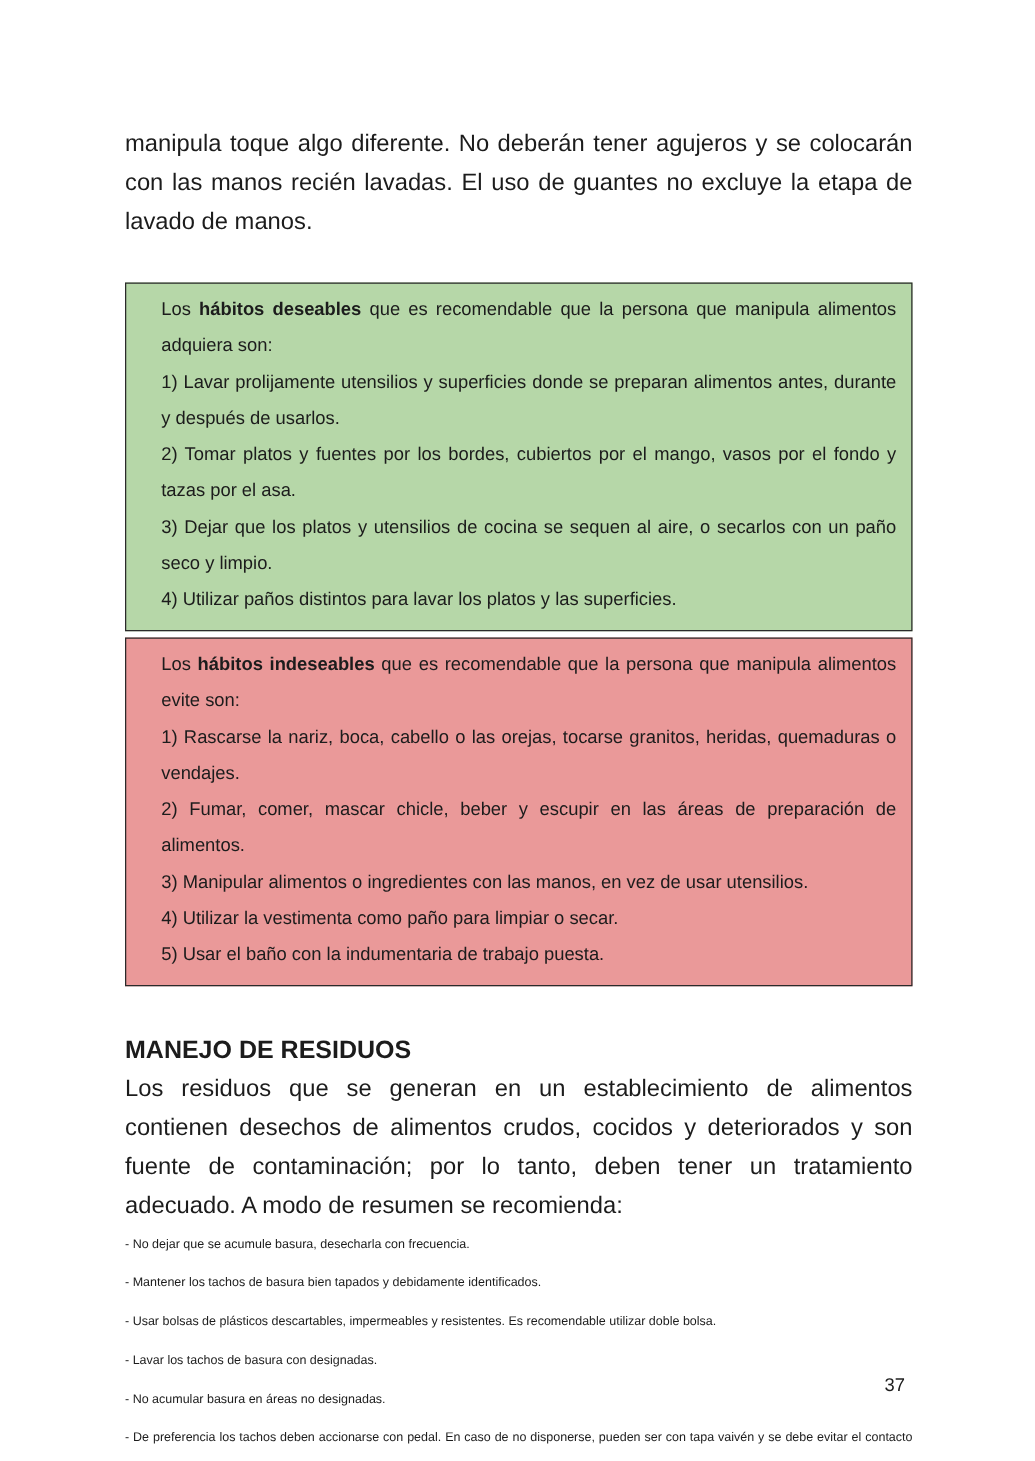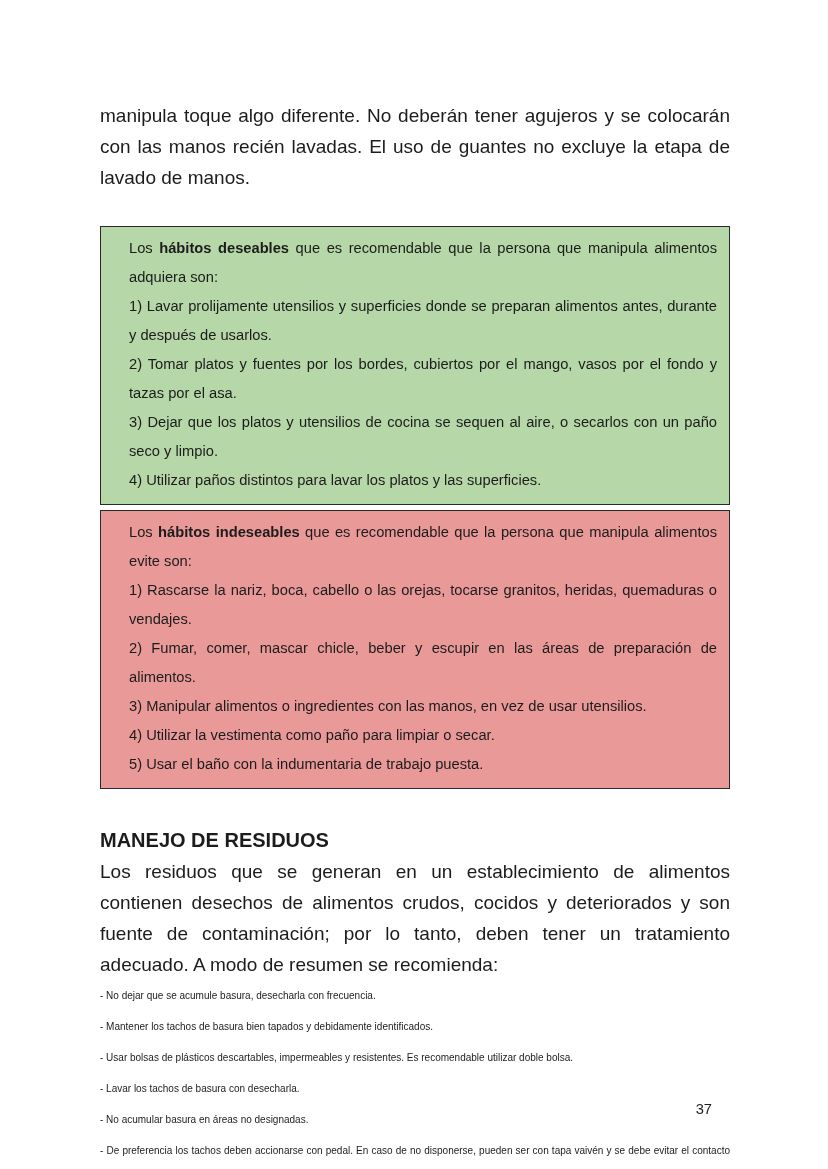--- a/index.html
+++ b/index.html
@@ -52,21 +52,21 @@
     margin: 36px 0 0 0;
   }
   .bullet-line {
     font-size: 10px;
     line-height: 31px;
     text-align: justify;
     margin: 0;
   }
   .page-number {
     position: absolute;
-    right: 116px;
+    right: 104px;
     bottom: 52px;
     font-size: 14.7px;
     color: #1c1c1c;
   }
 </style>
 </head>
 <body>
 
 <div class="page">
 
@@ -90,21 +90,21 @@
   </div>
 
   <h2 class="section-heading">MANEJO DE RESIDUOS</h2>
 
   <p class="para">Los residuos que se generan en un establecimiento de alimentos contienen desechos de alimentos crudos, cocidos y deteriorados y son fuente de contaminación; por lo tanto, deben tener un tratamiento adecuado. A modo de resumen se recomienda:</p>
 
   <div>
     <p class="bullet-line">- No dejar que se acumule basura, desecharla con frecuencia.</p>
     <p class="bullet-line">- Mantener los tachos de basura bien tapados y debidamente identificados.</p>
     <p class="bullet-line">- Usar bolsas de plásticos descartables, impermeables y resistentes. Es recomendable utilizar doble bolsa.</p>
-    <p class="bullet-line">- Lavar los tachos de basura con desecharla.</p>
+    <p class="bullet-line">- Lavar los tachos de basura con designadas.</p>
     <p class="bullet-line">- No acumular basura en áreas no designadas.</p>
     <p class="bullet-line">- De preferencia los tachos deben accionarse con pedal. En caso de no disponerse, pueden ser con tapa vaivén y se debe evitar el contacto con las manos.</p>
     <p class="bullet-line">- Cerrar bien las bolsas antes de remover la basura y evitar que se desparrame en el piso.</p>
   </div>
 
   <div class="page-number">37</div>
 
 </div>
 
 </body></html>

